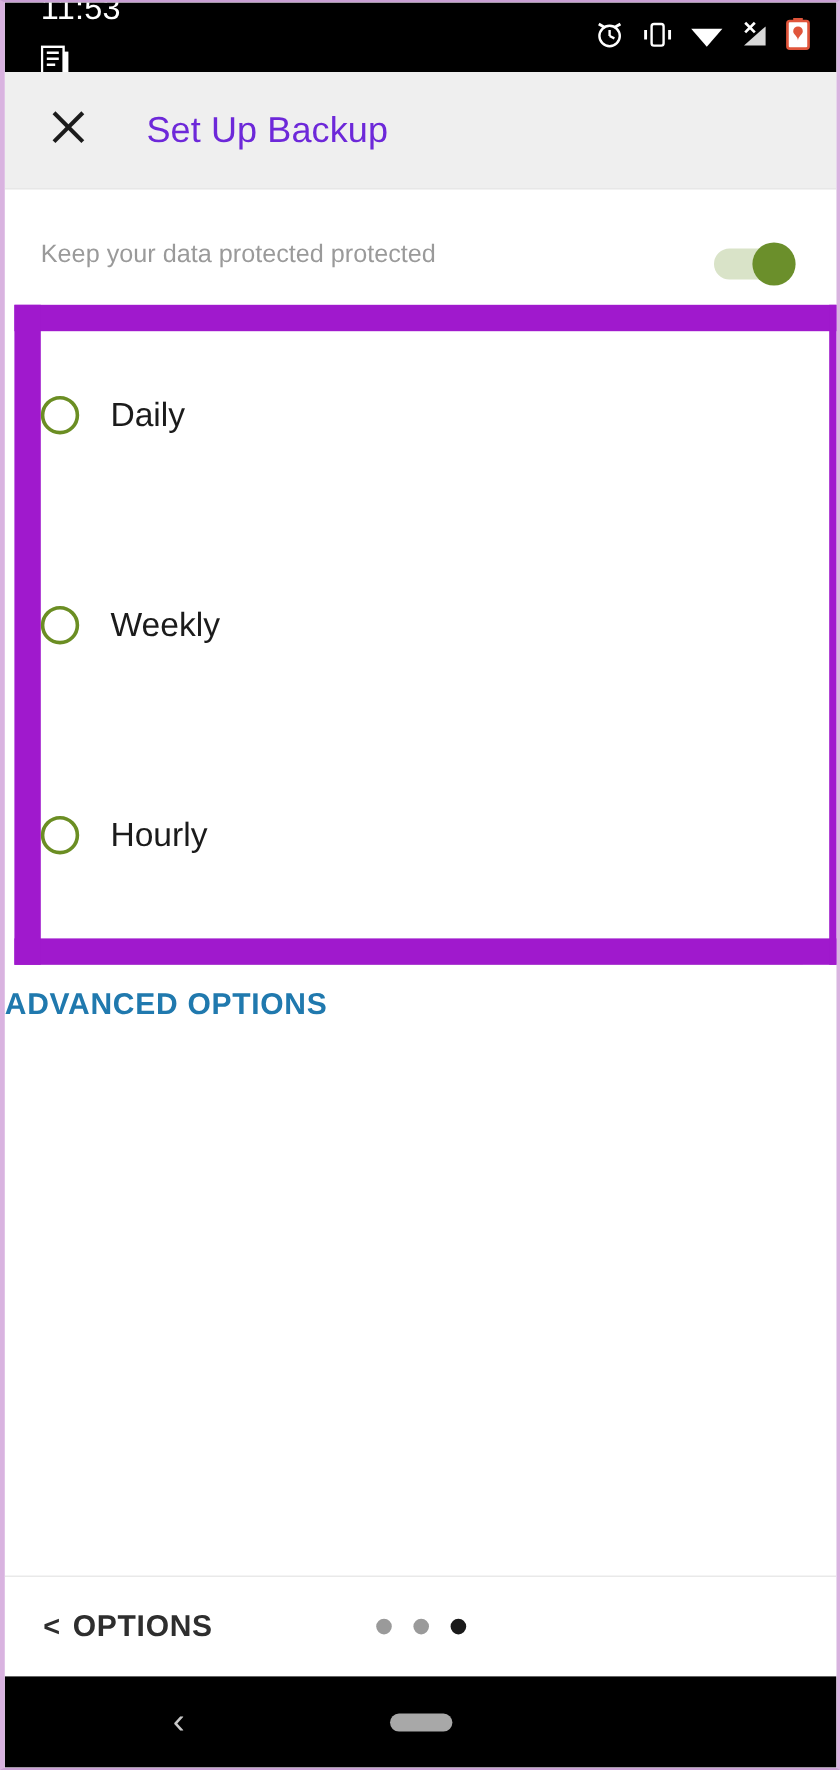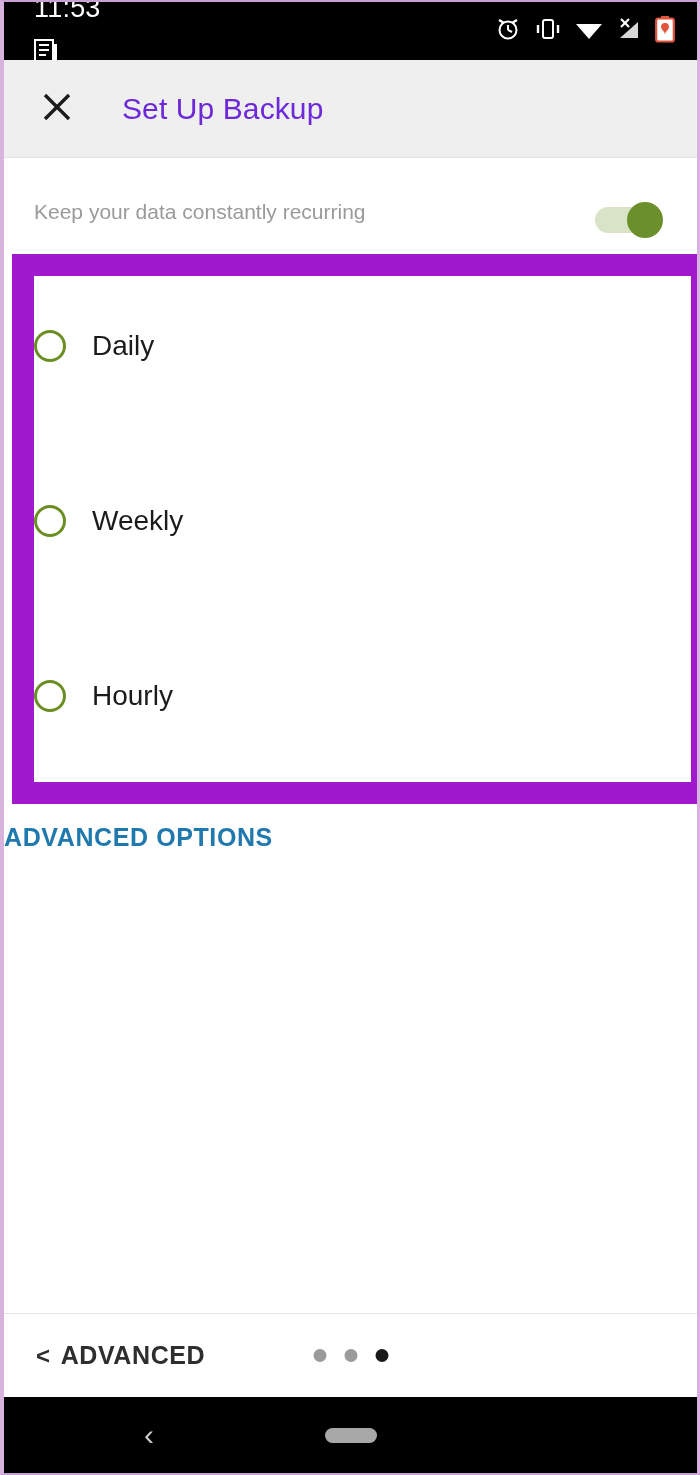--- a/index.html
+++ b/index.html
@@ -272,21 +272,21 @@
         </svg>
       </span>
     </div>
     <div class="app-title">Set Up Backup</div>
   </div>
 
   <div class="content">
 
     <div class="sched-row">
       <div class="sched-texts">
-        <div class="sched-sub">Keep your data constantly recurring</div>
+        <div class="sched-sub">Keep your data protected protected</div>
       </div>
       <div class="toggle">
         <div class="toggle-track"></div>
         <div class="toggle-knob"></div>
       </div>
     </div>
 
     <div class="radio-list">
       <div class="radio-item">
         <span class="radio-circle"></span>
@@ -307,21 +307,21 @@
     <div class="advanced-row">
       <span class="advanced-link">ADVANCED OPTIONS</span>
     </div>
   </div>
 
   <div class="annot-box"></div>
 
   <div class="bottom-bar">
     <div class="btn-prev">
       <span class="chev-prev">&lt;</span>
-      <span>ADVANCED</span>
+      <span>OPTIONS</span>
     </div>
     <div class="dots">
       <span class="dot"></span>
       <span class="dot"></span>
       <span class="dot active"></span>
     </div>
   </div>
 
   <div class="nav-bar">
     <span class="nav-back">‹</span>

